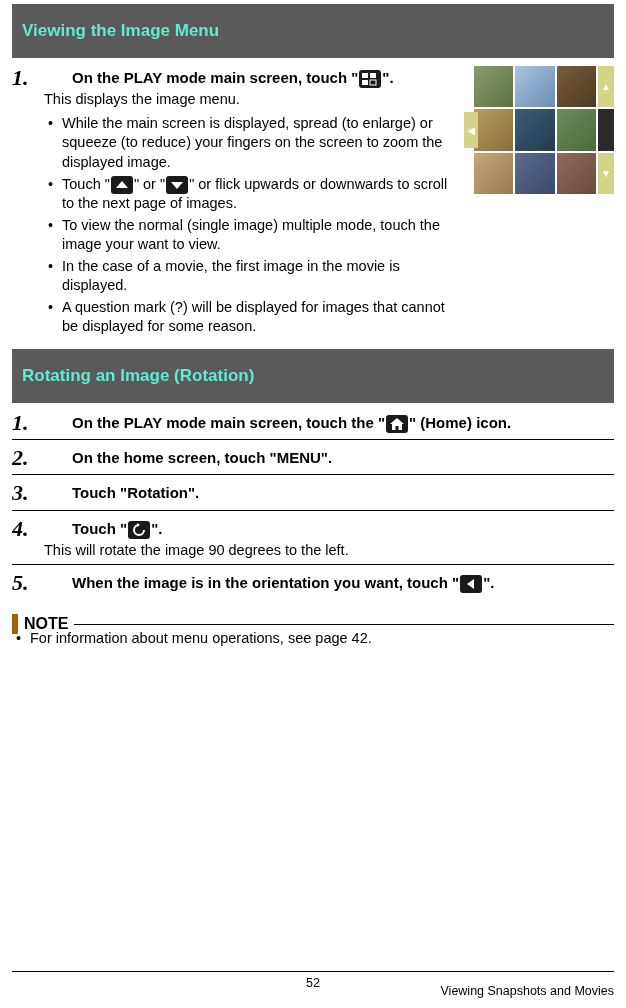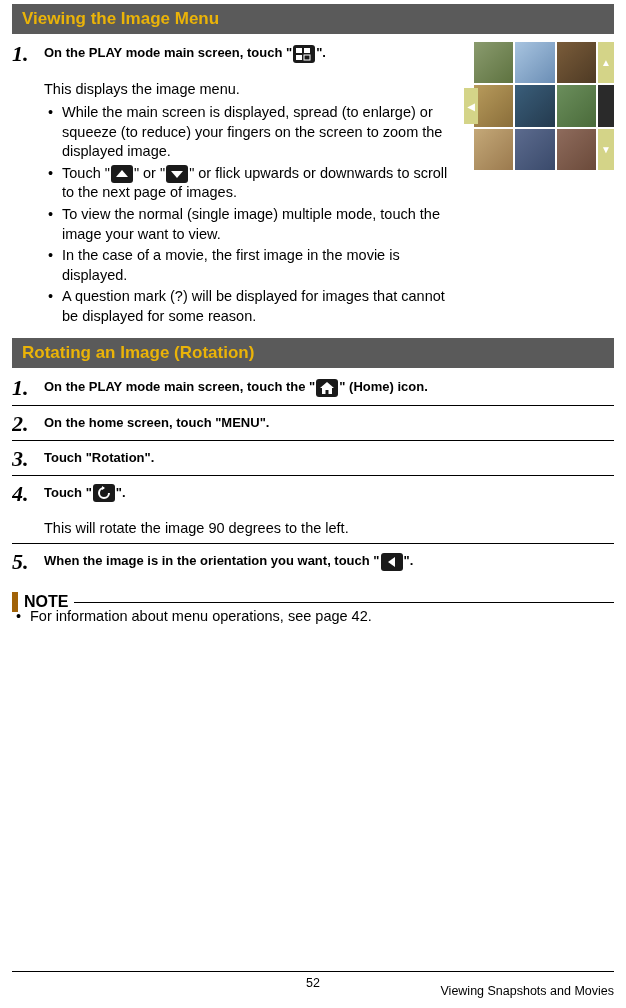--- a/index.html
+++ b/index.html
@@ -10,24 +10,24 @@
       font-size: 14.5px;
       color: #000;
       position: relative;
       background: #fff;
     }
     .page {
       padding: 0 12px;
     }
     .section-header {
       background: #5a5a5a;
-      color: #eab308;
+      color: #5eead4;
       font-weight: bold;
       font-size: 17px;
-      padding: 5px 10px;
+      padding: 17px 10px;
       margin-top: 4px;
       margin-bottom: 8px;
     }
     .intro-text {
       margin-bottom: 12px;
     }
     .step {
       margin-bottom: 6px;
       border-bottom: 1px solid #000;
       padding-bottom: 4px;
@@ -42,27 +42,28 @@
       font-family: Georgia, 'Times New Roman', serif;
       font-style: italic;
       font-weight: bold;
       font-size: 22px;
       min-width: 32px;
       line-height: 1.1;
     }
     .step-content { flex: 1; padding-top: 2px; }
     .step-bold {
       font-weight: bold;
-      font-size: 13px;
+      font-size: 15px;
       line-height: 1.35;
+      margin-left: 28px;
     }
     .step-plain {
       font-size: 14.5px;
       line-height: 1.35;
-      margin-top: 17px;
+      margin-top: 2px;
     }
     .bullet-list {
       margin-top: 4px;
       margin-left: 0;
     }
     .bullet-item {
       display: flex;
       margin-bottom: 2px;
       line-height: 1.35;
     }

